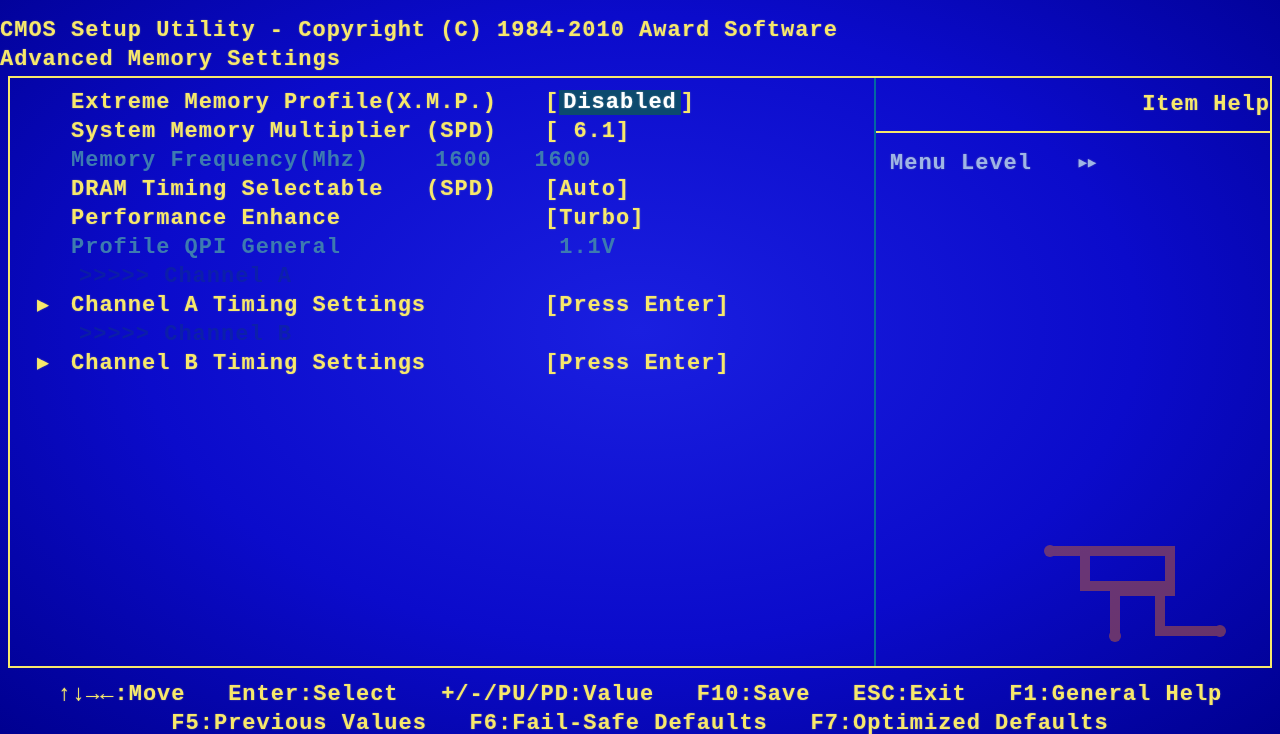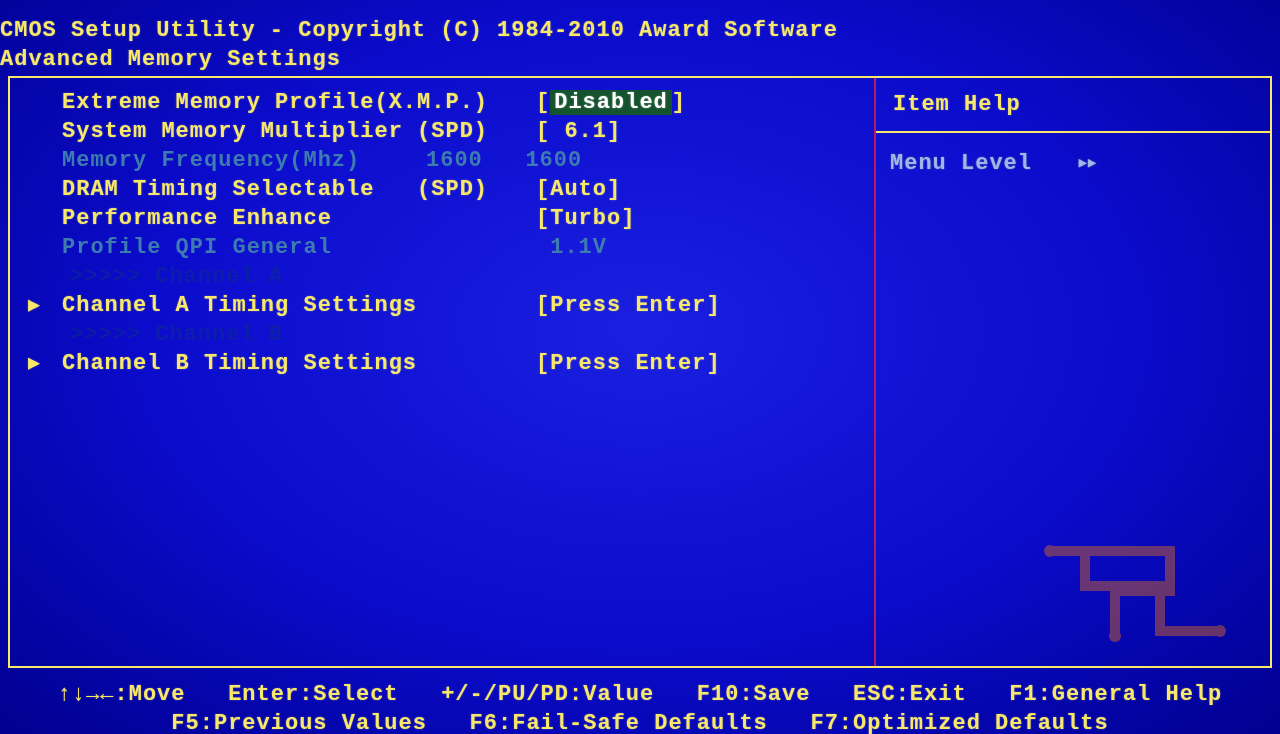--- a/index.html
+++ b/index.html
@@ -7,36 +7,36 @@
   background:radial-gradient(ellipse at 50% 45%,#1a1fe0 0%,#0b0bcb 55%,#000090 100%);
   font-family:"Courier New",ui-monospace,Menlo,monospace;
   font-weight:bold;font-size:22px;letter-spacing:1px;line-height:29px;
   color:#f7e86b;text-shadow:0 0 2px rgba(255,255,120,.35);}
 *{box-sizing:border-box;}
 
 .title-bar{padding-top:16px;}
 .title-line{white-space:pre;}
 
 .frame{border:2px solid #f7e86b;margin:2px 8px 0 8px;height:592px;display:flex;}
-.main-panel{flex:0 0 866px;border-right:2px solid #be185d;padding:10px 8px 10px 18px;}
+.main-panel{flex:0 0 866px;border-right:2px solid #0369a1;padding:10px 8px 10px 27px;}
 .help-panel{flex:1 1 auto;display:flex;flex-direction:column;}
-.help-header{border-bottom:2px solid #f7e86b;text-align:left;padding:12px 17px;}
+.help-header{border-bottom:2px solid #f7e86b;text-align:right;padding:12px 0;}
 .help-body{padding:16px 14px;color:#9fb6e6;font-weight:bold;}
 .menu-level-arrows{letter-spacing:-4px;margin-left:30px;}
 
 .row{display:flex;align-items:baseline;white-space:pre;height:29px;}
 .glyph{width:34px;display:inline-block;text-align:left;font-size:20px;}
 .label{display:inline-block;min-width:474px;}
 .value{display:inline-block;}
 .bracket{color:#f7e86b;}
 .dim{color:#3d7bb0;text-shadow:none;}
 .dim .label,.dim .value{color:#3d7bb0;}
 .very-dim{color:#0c2d8e;text-shadow:none;opacity:.55;gap:8px;}
 .very-dim .label{color:#0c2d8e;}
-.hl{background:#14532d;color:#ffffff;padding:0 4px;text-shadow:0 0 2px rgba(255,255,255,.4);}
+.hl{background:#0c4a6e;color:#ffffff;padding:0 4px;text-shadow:0 0 2px rgba(255,255,255,.4);}
 
 .key-help{margin:6px 8px 0 8px;padding-top:6px;color:#f7e86b;}
 .key-line{white-space:pre;text-align:center;}
 
 
 .logo{position:absolute;right:20px;bottom:68px;width:230px;height:140px;opacity:.55;
   pointer-events:none;}
 .logo svg{width:100%;height:100%;}
 </style>
 </head>

